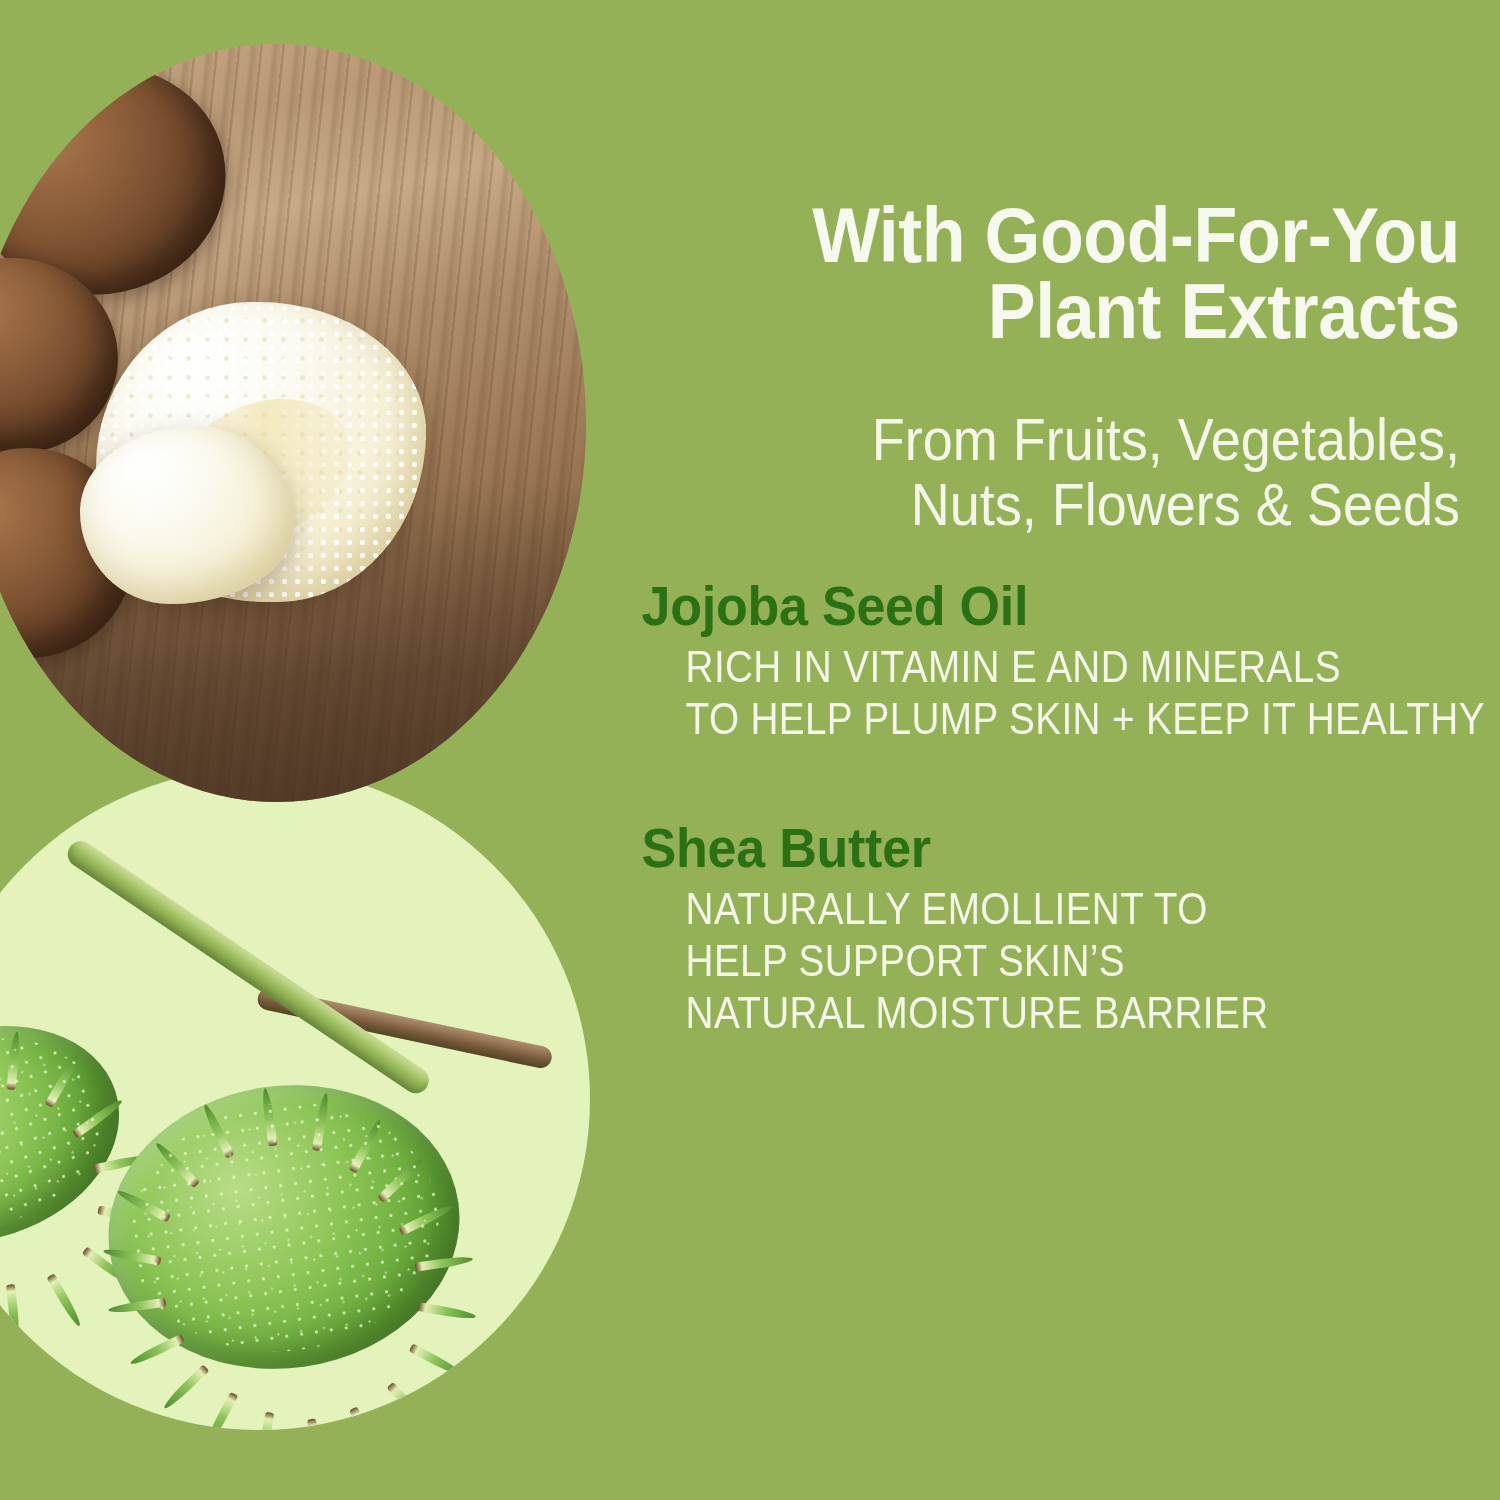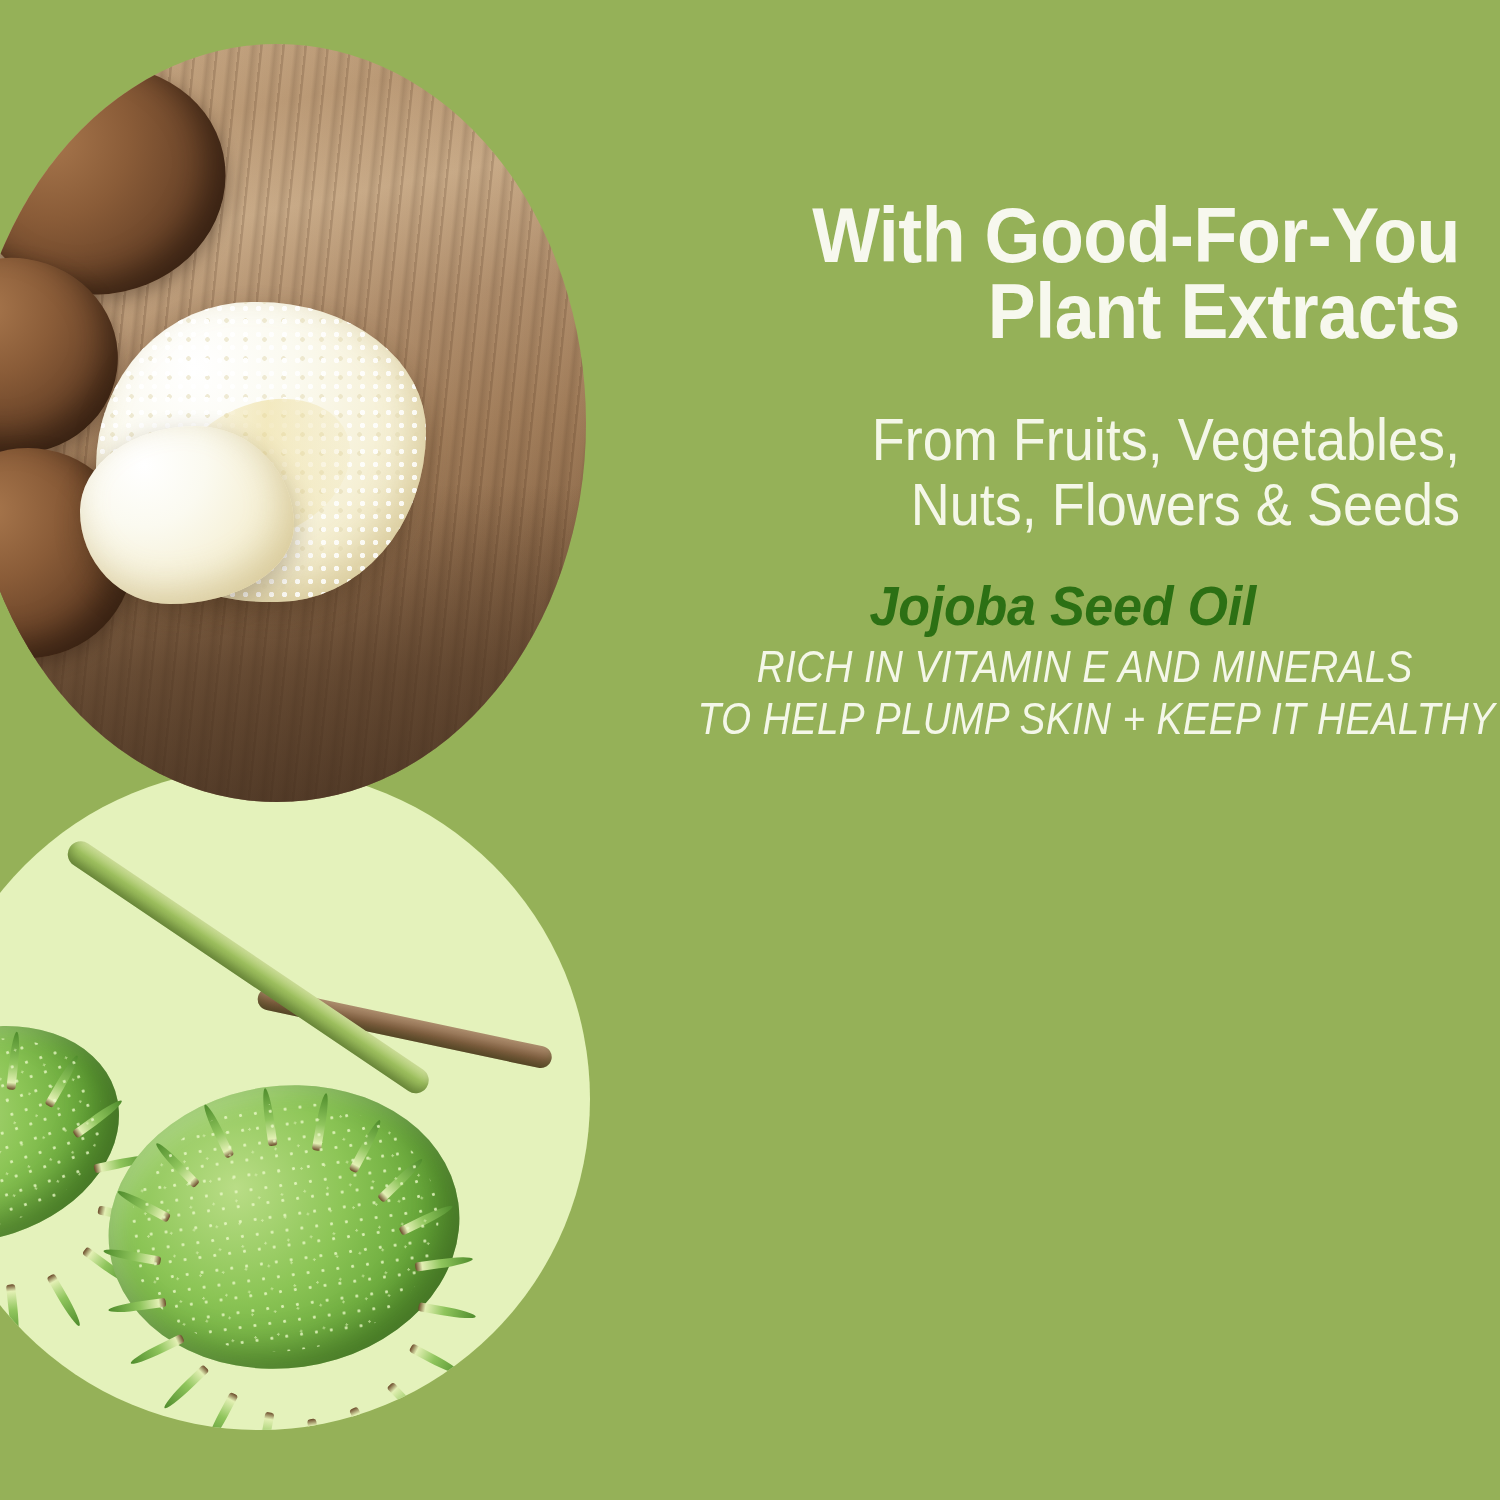--- a/index.html
+++ b/index.html
@@ -219,24 +219,23 @@
     font-weight: 400;
     font-size: 60px;
     line-height: 1.08;
     transform: scaleX(.90);
     transform-origin: 100% 50%;
   }
   #subhead .sh-line { display: block; white-space: nowrap; }
 
   .ingredient {
     position: absolute;
-    right: 28px;
+    right: 40px;
     width: 880px;
-    text-align: center;
-    font-style: italic;
+    text-align: left;
   }
   #ing-0 { top: 576px; }
   #ing-1 { top: 818px; }
   #ing-2 { top: 1130px; }
 
   .ing-name {
     display: block;
     color: #2C7014;
     font-weight: 700;
     font-size: 56px;
@@ -336,16 +335,24 @@
     </h2>
 
     <div class="ingredient" id="ing-0">
       <span class="ing-name">Jojoba Seed Oil</span>
       <span class="ing-desc">
         <span class="d-line">RICH IN VITAMIN E AND MINERALS</span>
         <span class="d-line">TO HELP PLUMP SKIN + KEEP IT HEALTHY</span>
       </span>
     </div>
 
+    <div class="ingredient" id="ing-1">
+      <span class="ing-name">Shea Butter</span>
+      <span class="ing-desc">
+        <span class="d-line">NATURALLY EMOLLIENT TO</span>
+        <span class="d-line">HELP SUPPORT SKIN’S</span>
+        <span class="d-line">NATURAL MOISTURE BARRIER</span>
+      </span>
+    </div>
 
 
   </div>
 </div>
 
 </body></html>

